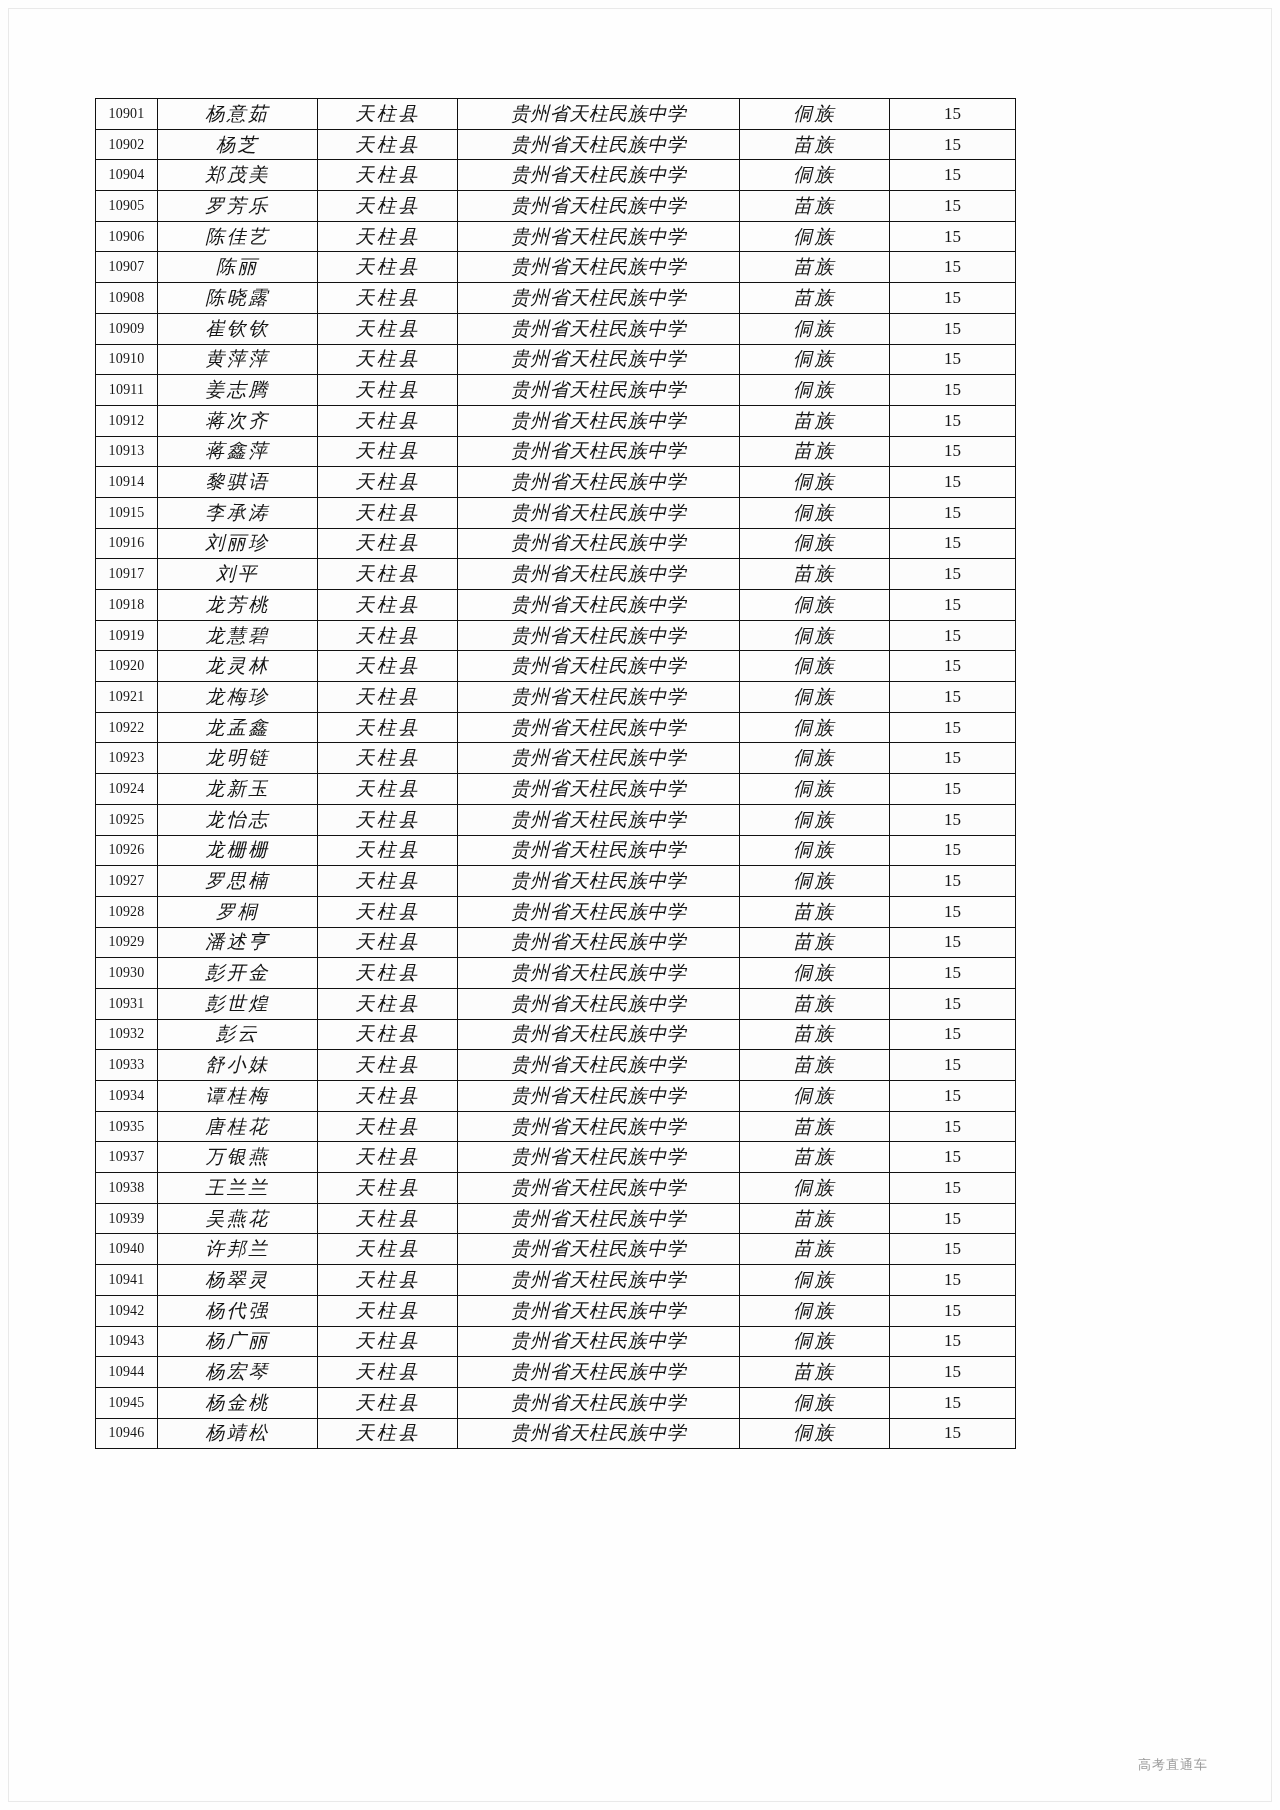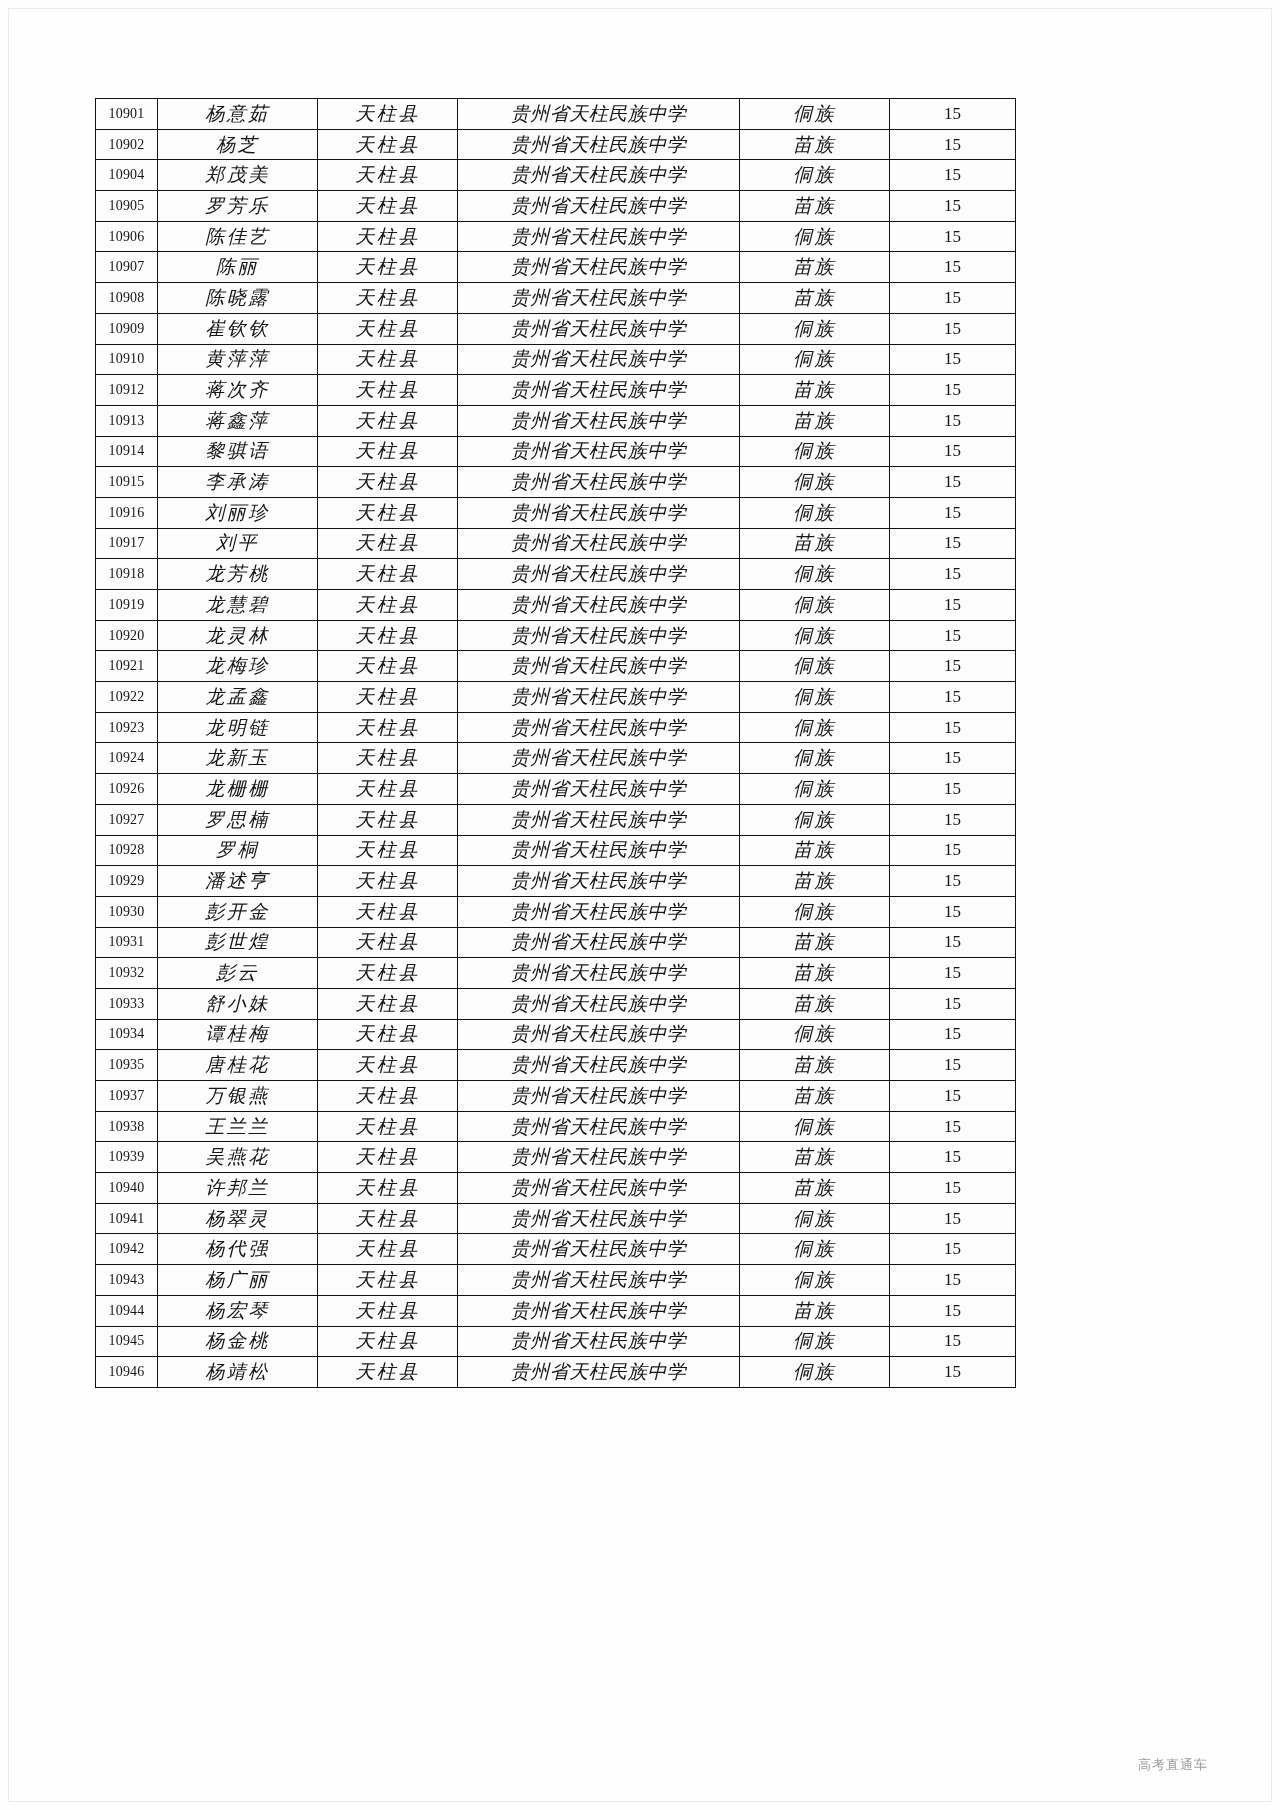--- a/index.html
+++ b/index.html
@@ -190,20 +190,28 @@
           </tr>
           <tr>
             <td class="id">10910</td>
             <td class="name">黄萍萍</td>
             <td class="county">天柱县</td>
             <td class="school">贵州省天柱民族中学</td>
             <td class="ethnic">侗族</td>
             <td class="score">15</td>
           </tr>
           <tr>
+            <td class="id">10911</td>
+            <td class="name">姜志腾</td>
+            <td class="county">天柱县</td>
+            <td class="school">贵州省天柱民族中学</td>
+            <td class="ethnic">侗族</td>
+            <td class="score">15</td>
+          </tr>
+          <tr>
             <td class="id">10912</td>
             <td class="name">蒋次齐</td>
             <td class="county">天柱县</td>
             <td class="school">贵州省天柱民族中学</td>
             <td class="ethnic">苗族</td>
             <td class="score">15</td>
           </tr>
           <tr>
             <td class="id">10913</td>
             <td class="name">蒋鑫萍</td>
@@ -288,20 +296,28 @@
             <td class="id">10923</td>
             <td class="name">龙明链</td>
             <td class="county">天柱县</td>
             <td class="school">贵州省天柱民族中学</td>
             <td class="ethnic">侗族</td>
             <td class="score">15</td>
           </tr>
           <tr>
             <td class="id">10924</td>
             <td class="name">龙新玉</td>
+            <td class="county">天柱县</td>
+            <td class="school">贵州省天柱民族中学</td>
+            <td class="ethnic">侗族</td>
+            <td class="score">15</td>
+          </tr>
+          <tr>
+            <td class="id">10925</td>
+            <td class="name">龙怡志</td>
             <td class="county">天柱县</td>
             <td class="school">贵州省天柱民族中学</td>
             <td class="ethnic">侗族</td>
             <td class="score">15</td>
           </tr>
           <tr>
             <td class="id">10926</td>
             <td class="name">龙栅栅</td>
             <td class="county">天柱县</td>
             <td class="school">贵州省天柱民族中学</td>

